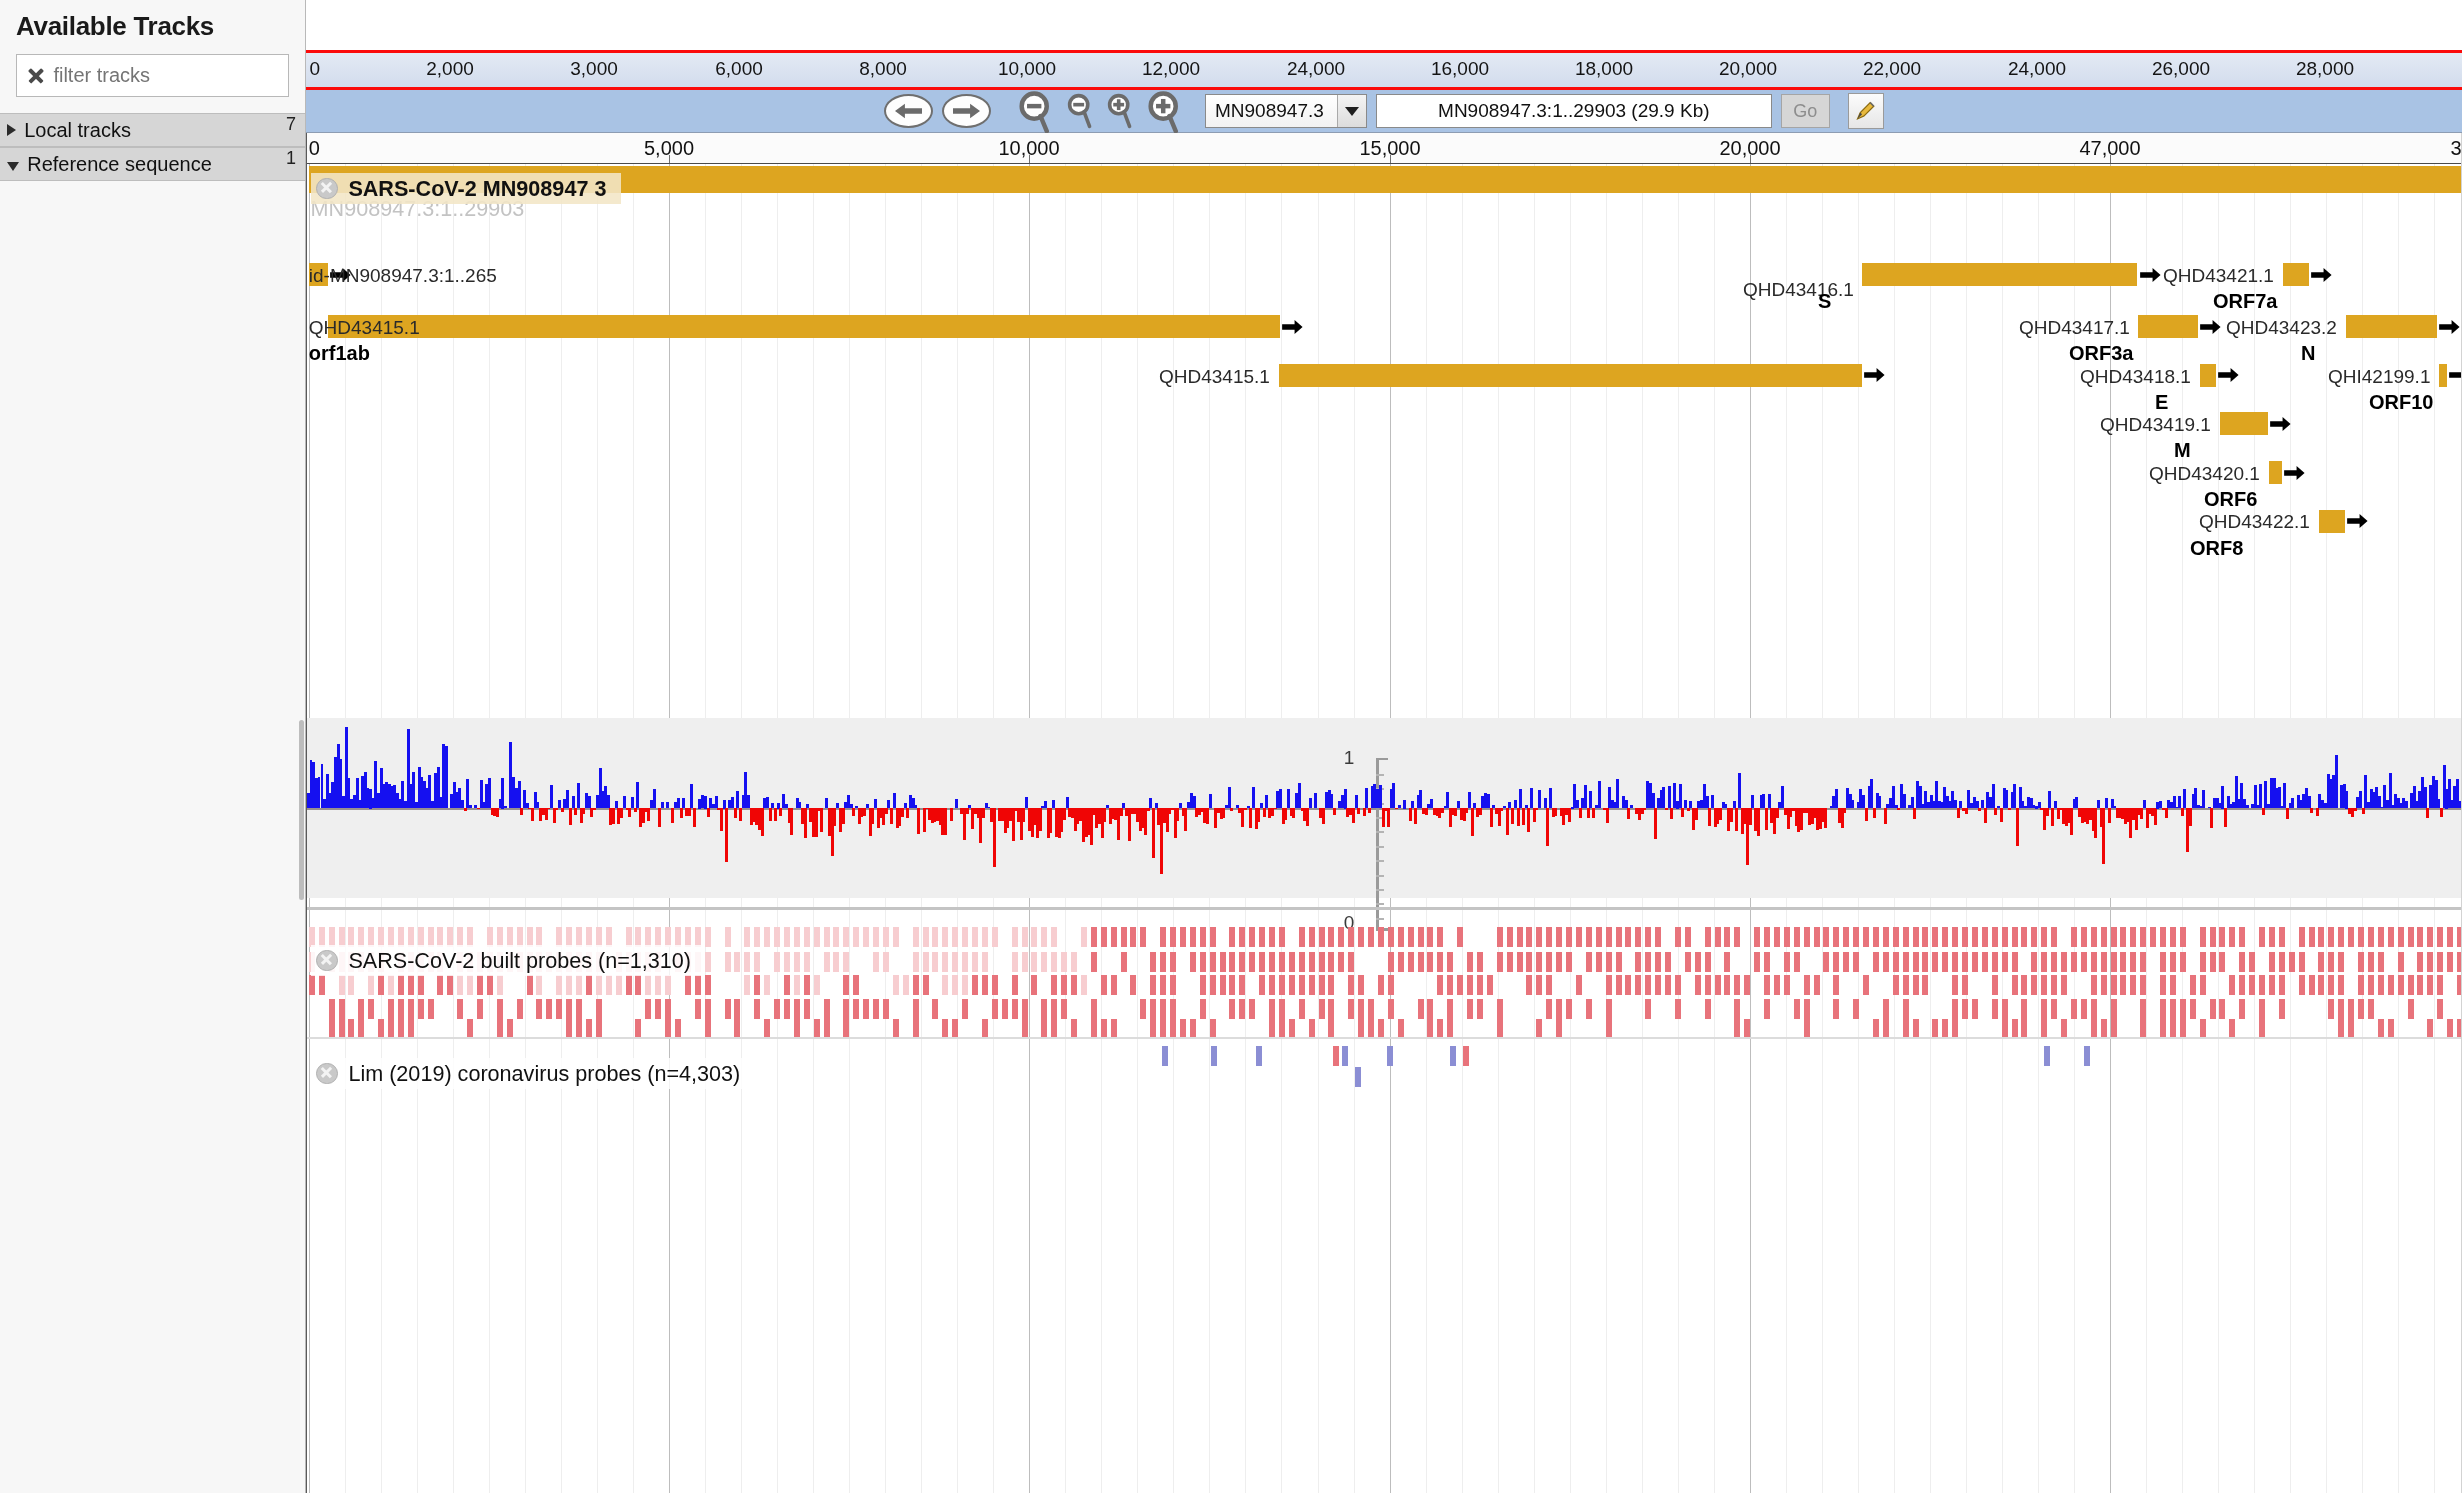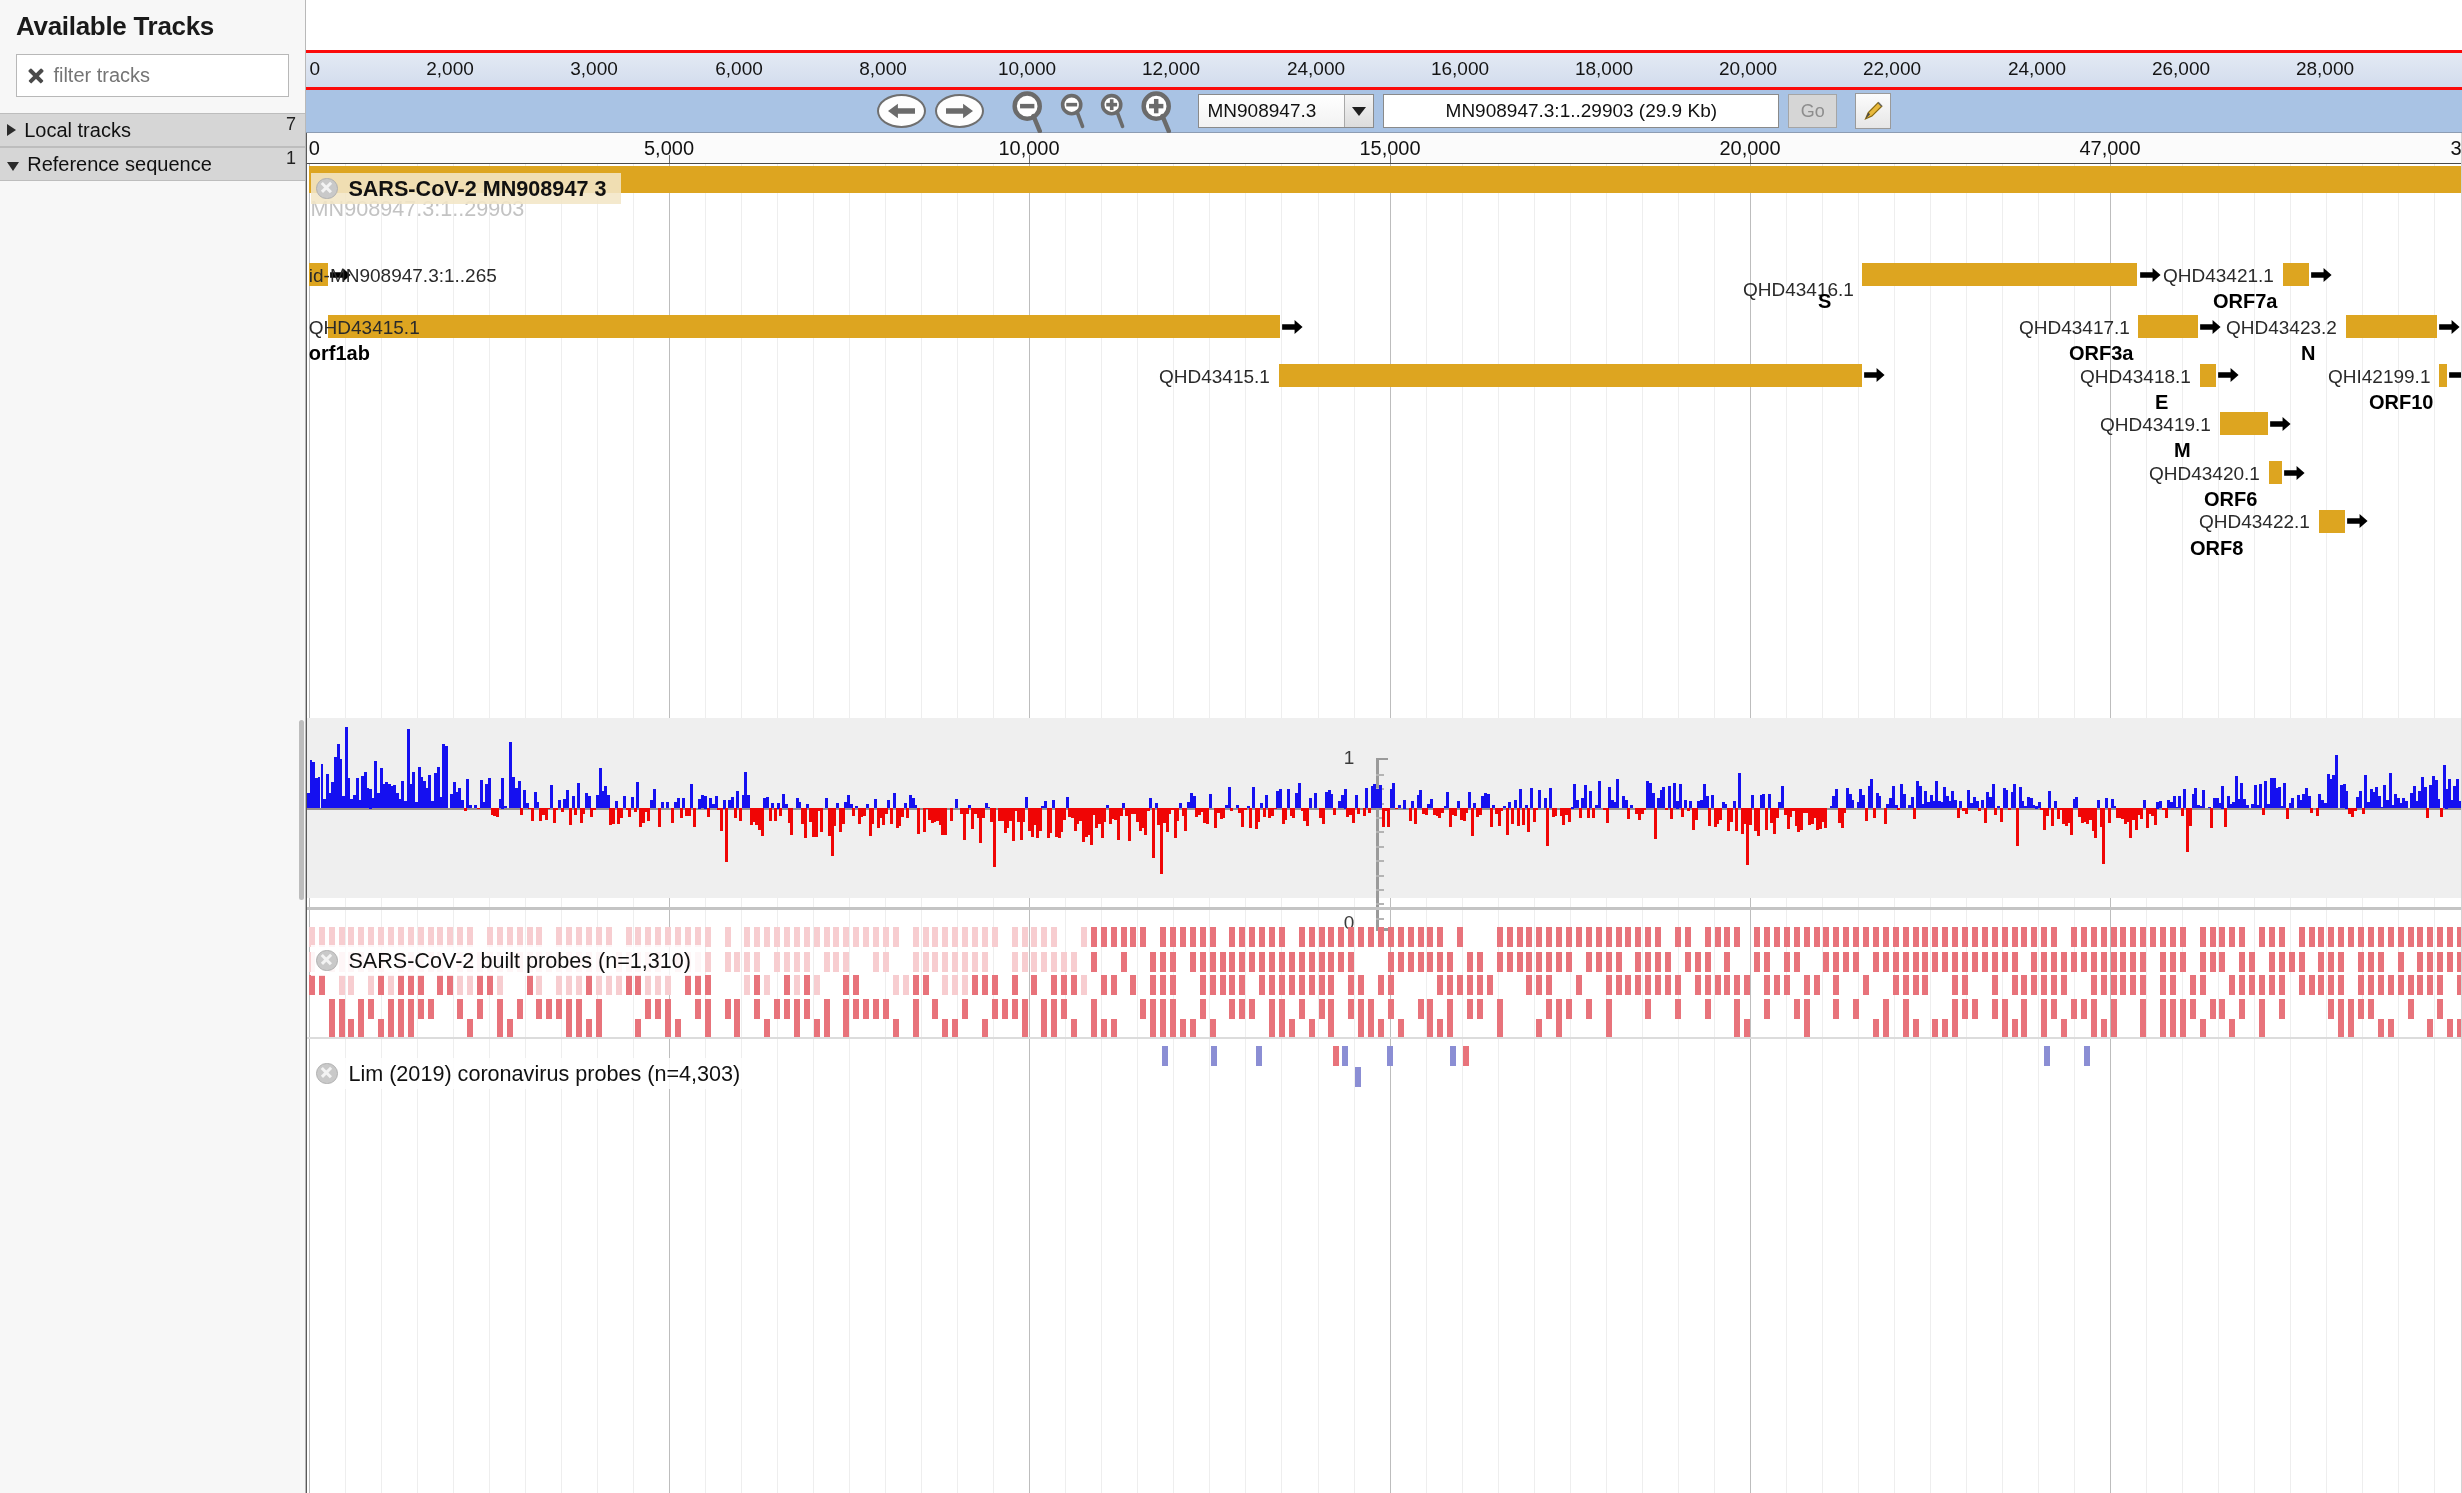--- a/index.html
+++ b/index.html
@@ -156,21 +156,21 @@
   .zoom-btn { position: relative; display:flex; align-items:center; justify-content:center; }
   .magn { display:block; }
   #chrom-select {
     height: 34px; min-width: 135px;
     background: linear-gradient(#ffffff,#f2f2f2);
     border: 0.9px solid #8a8a8a;
     display: flex; align-items: center;
     font-size: 19px; color: #111;
     padding-left: 9px; margin-left: 10.8px;
   }
-  #chrom-select .cs-val { padding-right: 28px; }
+  #chrom-select .cs-val { padding-right: 13px; }
   #chrom-select .cs-arrow {
     width: 29px; height: 32px;
     border-left: 0.9px solid #a9a9a9;
     background: linear-gradient(#f4f4f4,#dcdcdc);
     display: flex; align-items: center; justify-content: center;
   }
   .caret-down {
     width:0;height:0;
     border-left: 7.2px solid transparent;
     border-right: 7.2px solid transparent;

